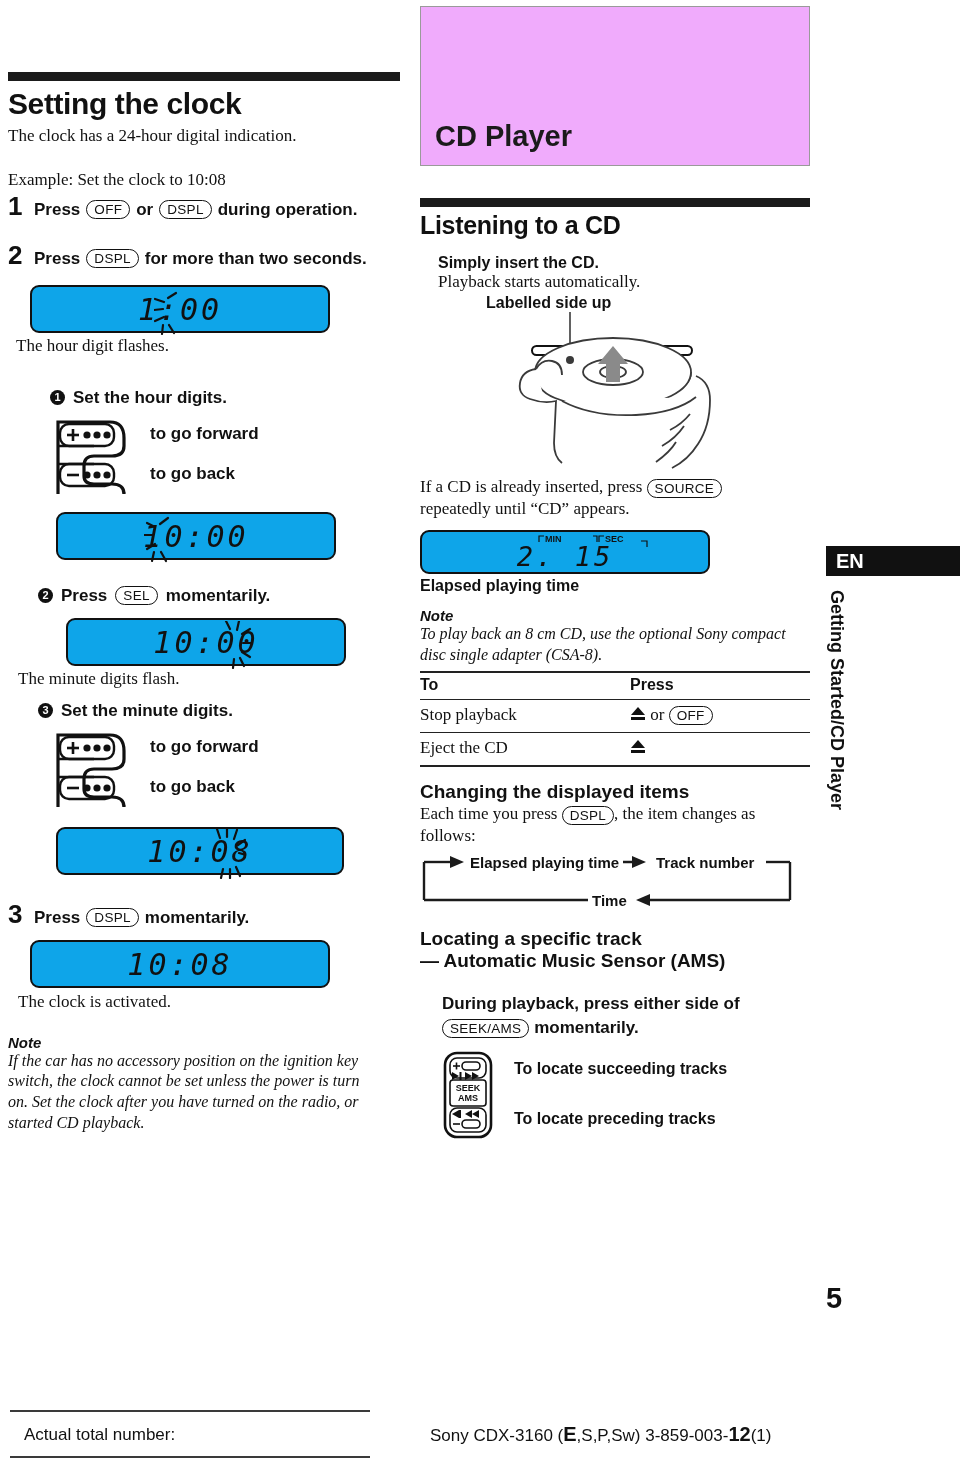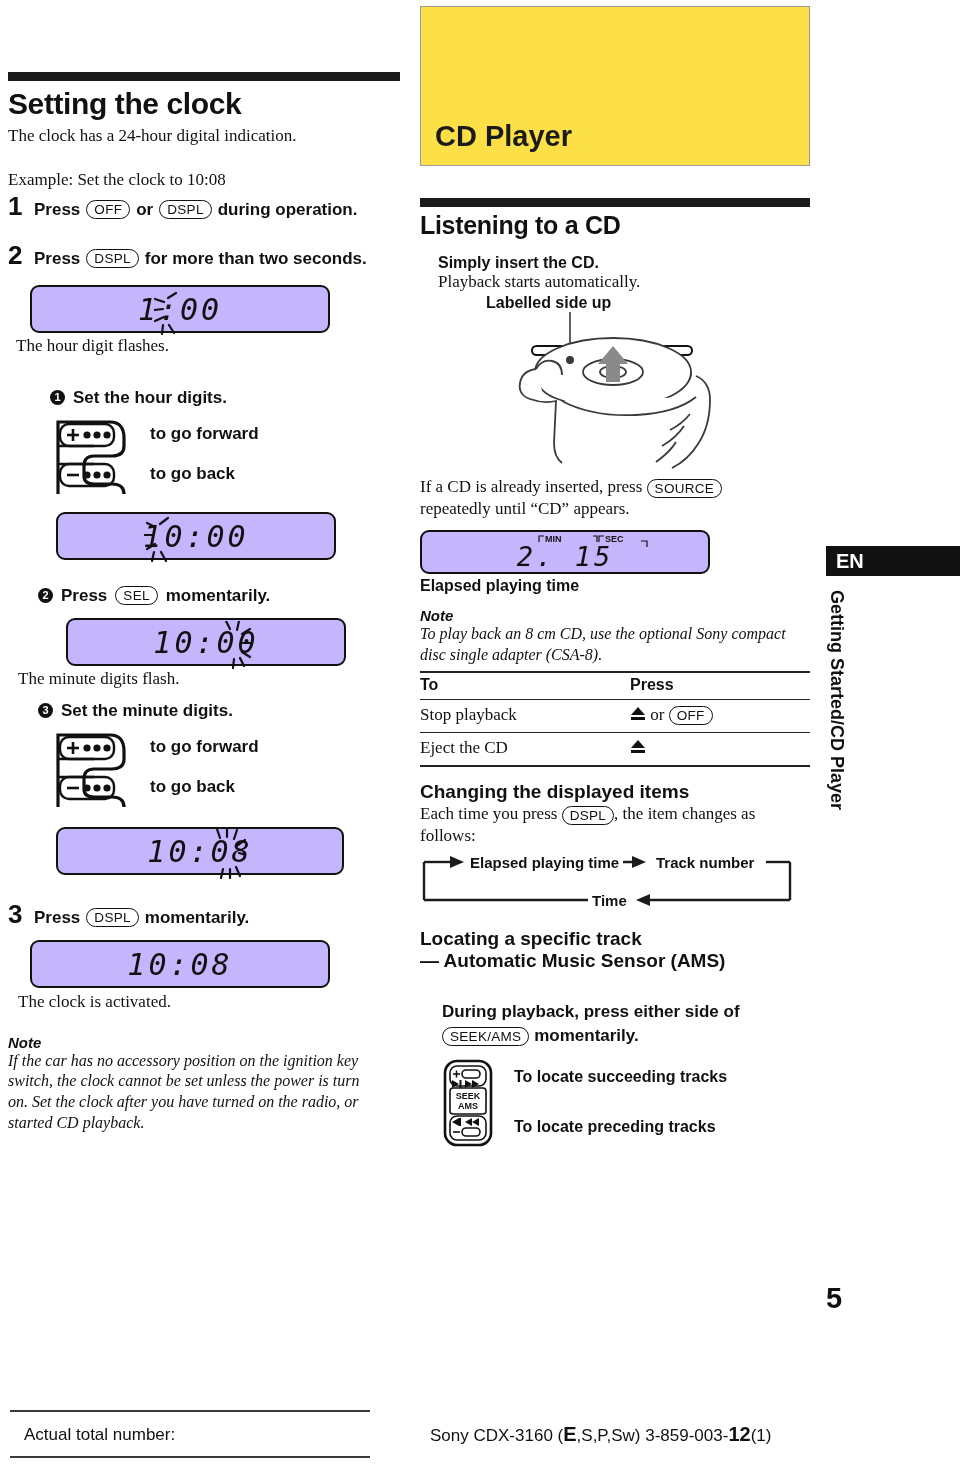--- a/index.html
+++ b/index.html
@@ -91,21 +91,21 @@
     white-space: nowrap;
     vertical-align: middle;
   }
 
   
   .lcd {
     border: 2px solid #111;
     border-radius: 9px;
     height: 48px;
     position: relative;
-    background: #c4b5fd;
+    background: #0ea5e9;
     text-decoration: underline;
   }
   .lcd-digits {
     position: absolute;
     top: 50%; left: 50%;
     transform: translate(-50%,-50%);
     font-family: "DejaVu Sans Mono", monospace;
     font-size: 30px;
     letter-spacing: 3px;
     color: #111;
@@ -115,21 +115,21 @@
 
   
   .rays { position: absolute; pointer-events: none; }
   .rays svg { display: block; }
 
   
   .rotary { flex: 0 0 auto; }
 
   
   .grey-box {
-    background: #fde047;
+    background: #f0abfc;
     border: 1px solid #9a9a9a;
     height: 160px;
     position: relative;
   }
   .grey-box .gb-title {
     position: absolute;
     left: 14px; bottom: 12px;
     font-family: "Liberation Sans", sans-serif;
     font-weight: bold;
     font-size: 29px;
@@ -601,21 +601,21 @@
         </g>
       </svg>
       <span class="lbl" style="left:46px;top:2px">Elapsed playing time</span>
       <span class="lbl" style="left:232px;top:2px">Track number</span>
       <span class="lbl" style="left:168px;top:40px">Time</span>
     </div>
 
     <h3 class="sub2" style="margin-top:14px">Locating a specific track</h3>
     <h3 class="sub2">— Automatic Music Sensor (AMS)</h3>
 
-    <p class="cap-sans-b" style="margin-top:28px;margin-left:22px;line-height:1.4;font-size:17px">
+    <p class="cap-sans-b" style="margin-top:20px;margin-left:22px;line-height:1.4;font-size:17px">
       <span>During playback, press either side of</span><br>
       <span class="pill">SEEK/AMS</span>
       <span>momentarily.</span>
     </p>
 
     <div style="display:flex;align-items:flex-start;gap:14px;margin-top:10px;margin-left:22px">
       <span class="seekbox">
         <svg width="58" height="90" viewBox="0 0 58 90">
           <g fill="none" stroke="#111" stroke-width="2.6">
             <rect x="3" y="3" width="46" height="84" rx="12"></rect>

